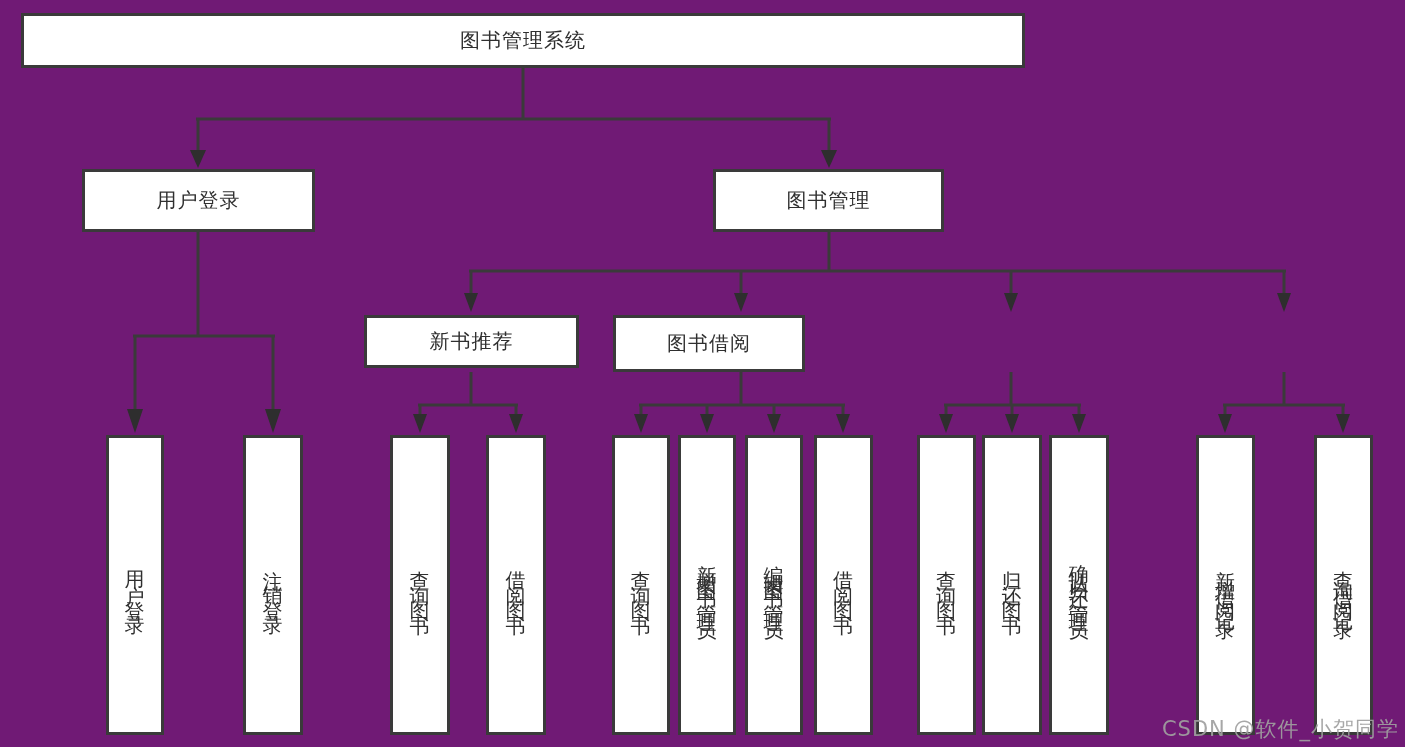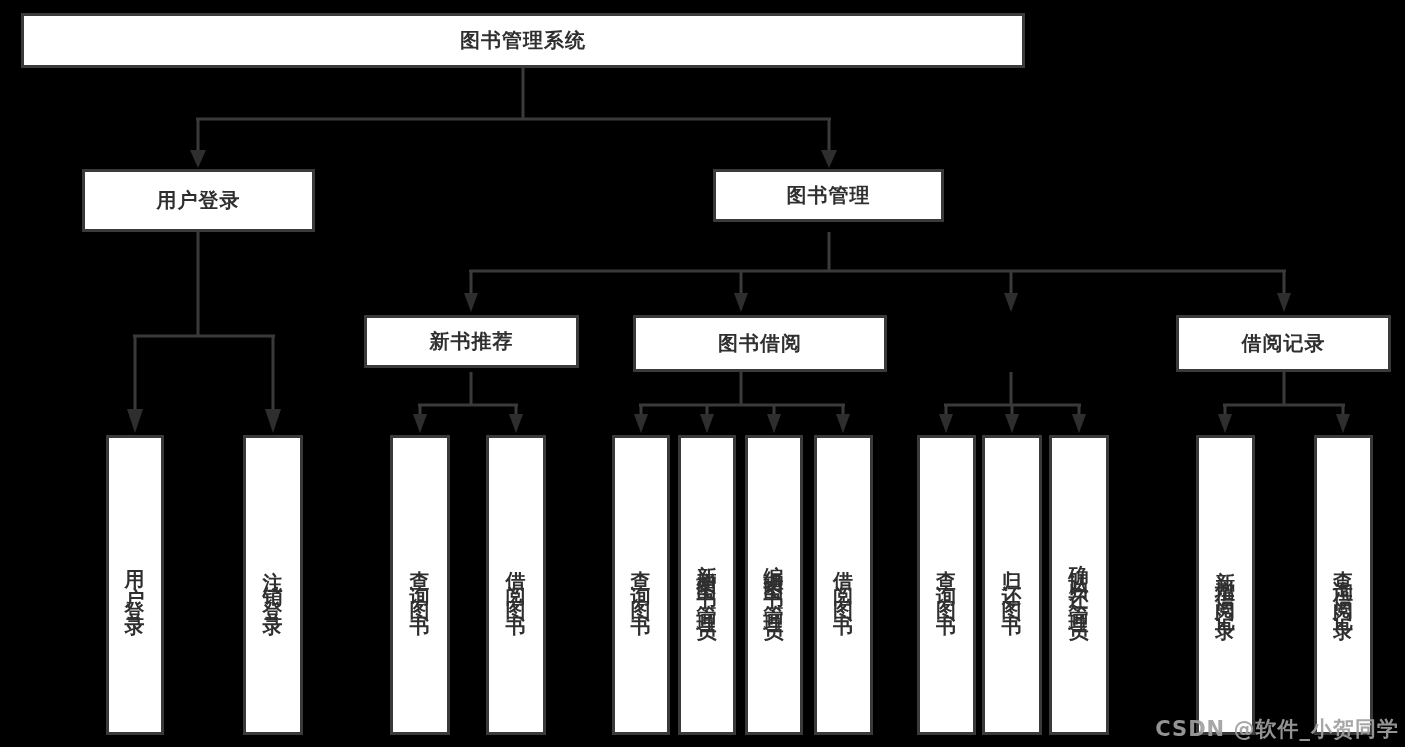--- a/index.html
+++ b/index.html
@@ -5,23 +5,22 @@
   html, body {
     margin: 0;
     padding: 0;
     background: #ffffff;
     font-family: "DejaVu Sans", "Liberation Sans", sans-serif;
   }
   .stage {
     position: relative;
     width: 1405px;
     height: 747px;
-    background: #000000;
+    background: #701a75;
     overflow: hidden;
-    font-weight: bold;
   }
   .wires {
     position: absolute;
     left: 0;
     top: 0;
     width: 1405px;
     height: 747px;
     z-index: 1;
   }
   .wires line {
@@ -137,32 +136,29 @@
     <polygon points="1336,414 1350,414 1343,433"></polygon>
   </svg>
 
   <div class="box h" style="left:21px;top:13px;width:1004px;height:55px">
     <span>图书管理系统</span>
   </div>
 
   <div class="box h" style="left:82px;top:169px;width:233px;height:63px">
     <span>用户登录</span>
   </div>
-  <div class="box h" style="left:713px;top:169px;width:231px;height:53px">
+  <div class="box h" style="left:713px;top:169px;width:231px;height:63px">
     <span>图书管理</span>
   </div>
 
   <div class="box h" style="left:364px;top:315px;width:215px;height:53px">
     <span>新书推荐</span>
   </div>
-  <div class="box h" style="left:633px;top:315px;width:254px;height:57px">
+  <div class="box h" style="left:613px;top:315px;width:192px;height:57px">
     <span>图书借阅</span>
-  </div>
-  <div class="box h" style="left:1176px;top:315px;width:215px;height:57px">
-    <span>借阅记录</span>
   </div>
 
   <div class="box v" style="left:106px;top:435px;width:58px;height:300px">
     <span class="ls-wide">用户登录</span>
   </div>
   <div class="box v" style="left:243px;top:435px;width:60px;height:300px">
     <span class="ls-wide">注销登录</span>
   </div>
 
   <div class="box v" style="left:390px;top:435px;width:60px;height:300px">

